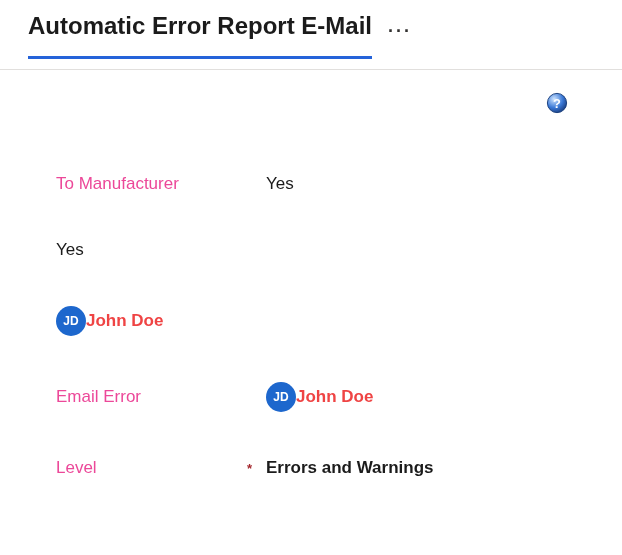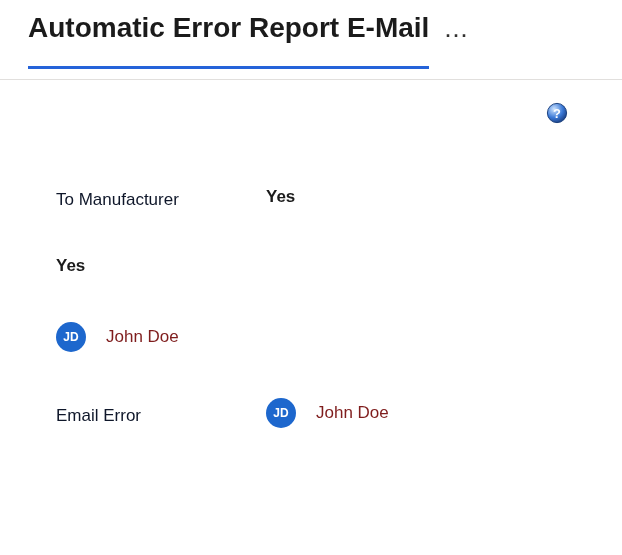--- a/index.html
+++ b/index.html
@@ -16,24 +16,24 @@
       height: 555px;
       overflow: hidden;
     }
     .header {
       display: flex;
       align-items: center;
       padding: 12px 28px 0 28px;
       gap: 16px;
     }
     .header-title {
-      font-size: 28px;
+      font-size: 24px;
       font-weight: 600;
       color: #1b1b1b;
-      padding-bottom: 22px;
+      padding-bottom: 16px;
       border-bottom: 3px solid #2563d9;
     }
     .header-more {
       font-size: 18px;
       letter-spacing: 2px;
       color: #323130;
       padding-bottom: 8px;
       cursor: pointer;
       font-weight: 700;
     }
@@ -66,66 +66,65 @@
       margin-bottom: 46px;
     }
     .label-col {
       width: 210px;
       display: flex;
       align-items: baseline;
       font-size: 17px;
       color: #323130;
     }
     .label-text {
-      color: #0f172a;
-      margin-top: 6px;
+      color: #ec4899;
     }
     .required {
       color: #a4262c;
       margin-left: auto;
       margin-right: 14px;
       font-size: 13px;
       font-weight: 600;
     }
     .value-col {
       display: flex;
       align-items: center;
       gap: 12px;
     }
     .value-bold {
-      font-weight: 700;
+      font-weight: 400;
       font-size: 17px;
       color: #1b1b1b;
     }
     .value-plain {
       font-weight: 700;
       font-size: 17px;
       color: #1b1b1b;
     }
     .person {
       display: flex;
       align-items: center;
-      gap: 20px;
+      gap: 0;
       cursor: pointer;
     }
     .avatar {
       width: 30px;
       height: 30px;
       border-radius: 50%;
       background: #1d67cd;
       color: #ffffff;
       display: flex;
       align-items: center;
       justify-content: center;
       font-size: 12px;
       font-weight: 600;
     }
     .person-name {
-      color: #7f1d1d;
-      font-weight: 400;
+      color: #ef4444;
+      font-weight: 700;
       font-size: 17px;
     }
   </style>
 </head>
 <body>
 
 <div class="header">
   <div class="header-title">Automatic Error Report E-Mail</div>
   <div class="header-more">···</div>
 </div>
@@ -179,15 +178,24 @@
         <span class="label-text">Email Error</span>
       </div>
       <div class="value-col">
         <div class="person">
           <div class="avatar">JD</div>
           <span class="person-name">John Doe</span>
         </div>
       </div>
     </div>
 
+    <div class="row">
+      <div class="label-col">
+        <span class="label-text">Level</span>
+        <span class="required">*</span>
+      </div>
+      <div class="value-col">
+        <span class="value-plain">Errors and Warnings</span>
+      </div>
+    </div>
 
   </div>
 </div>
 
 </body></html>

